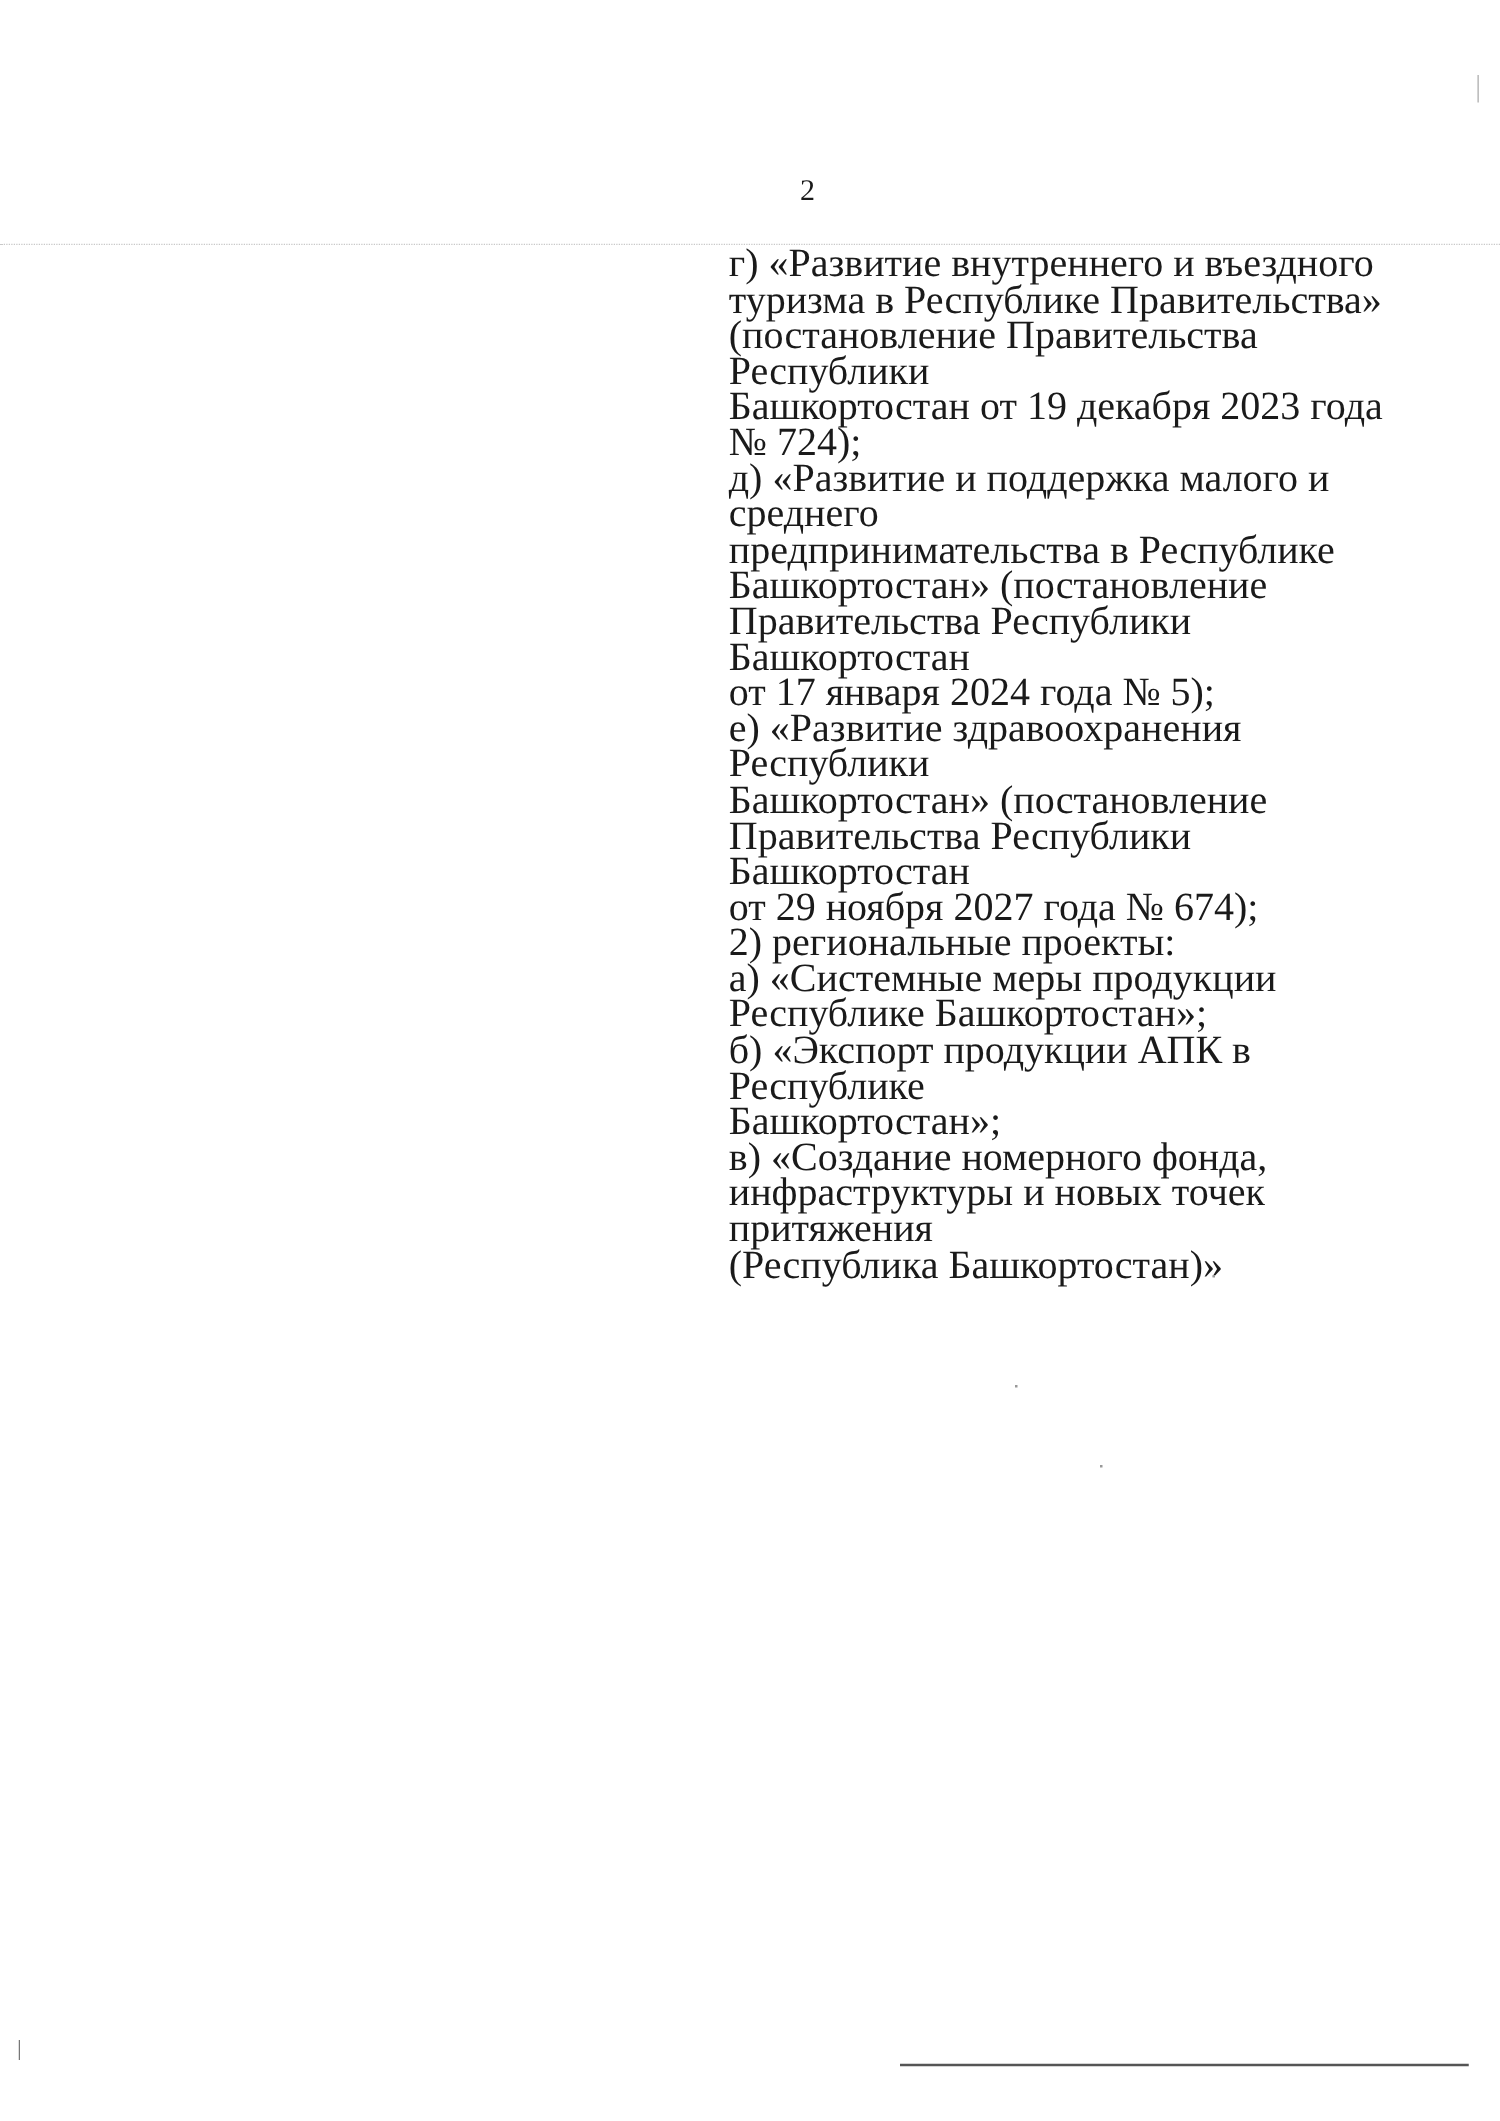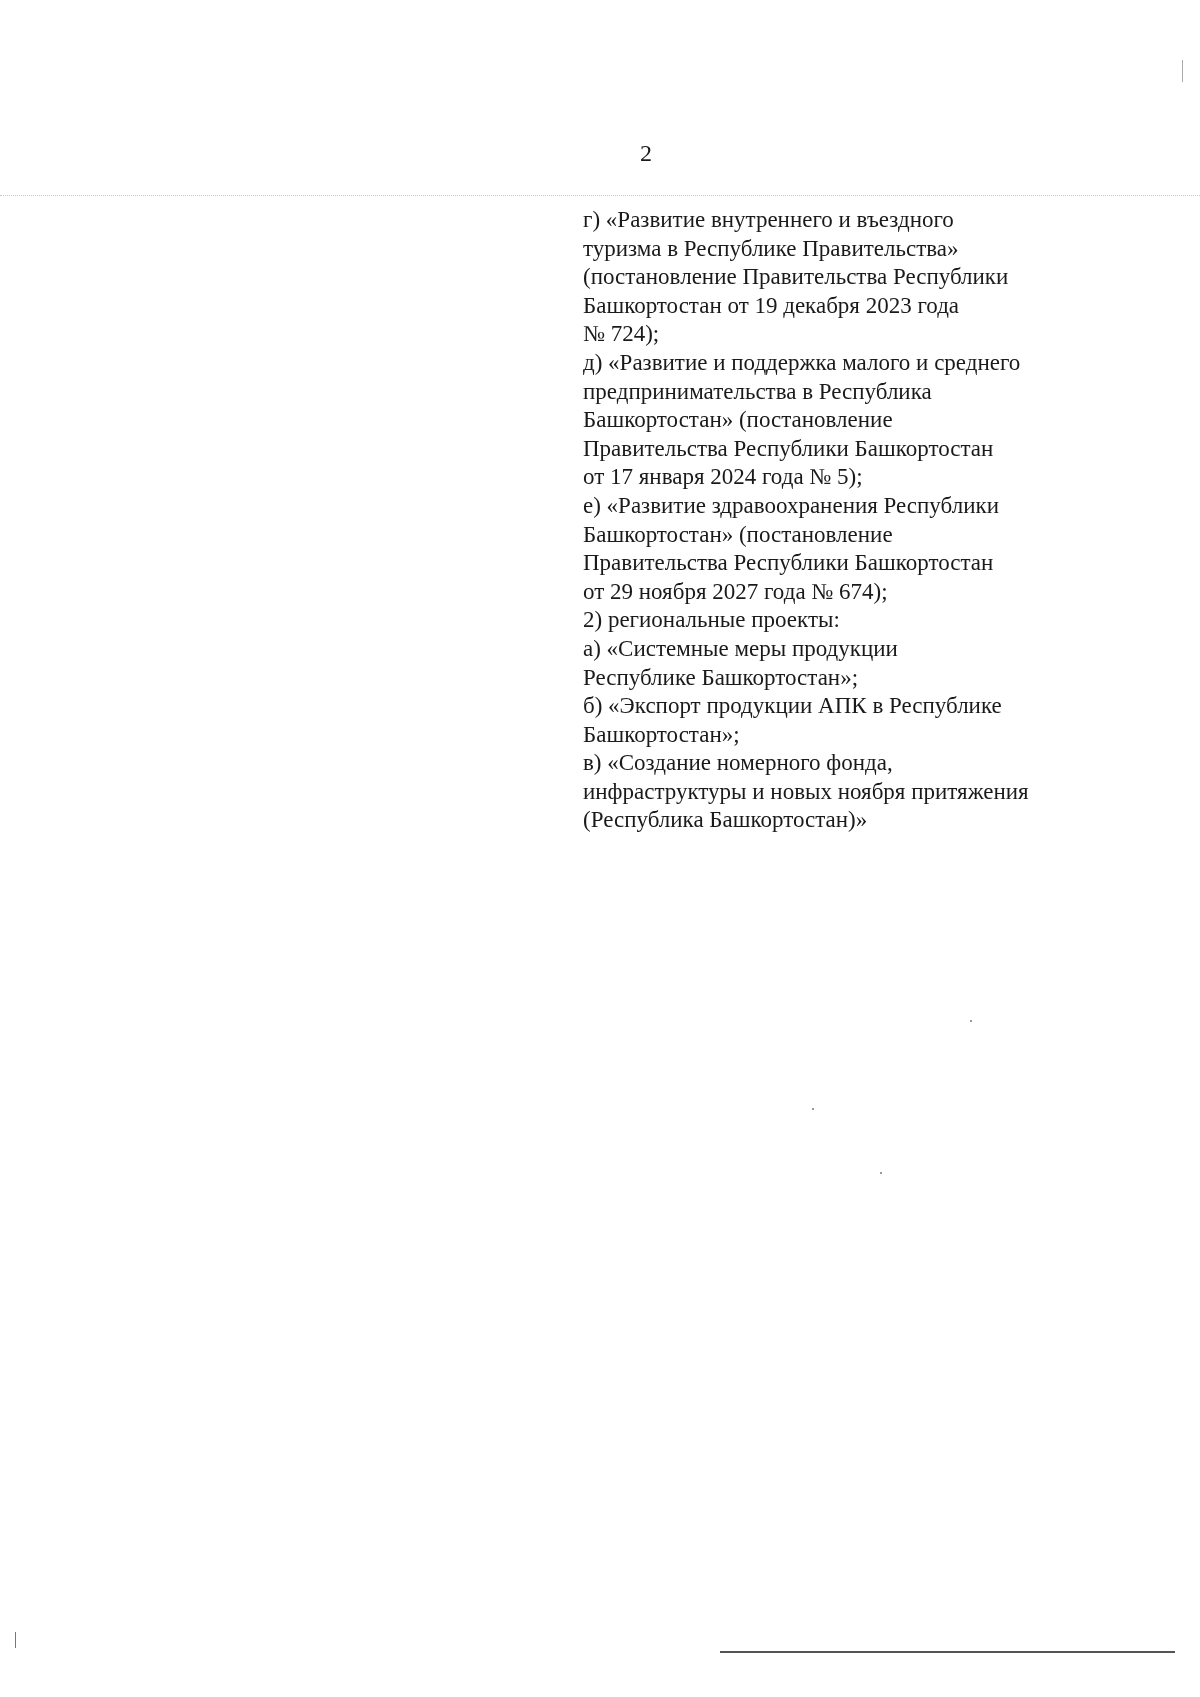--- a/index.html
+++ b/index.html
@@ -1,22 +1,22 @@
 <!DOCTYPE html>
 <html><head>
 <meta charset="utf-8">
 <style>
   html, body { margin: 0; padding: 0; background: #ffffff; }
   body { width: 1200px; height: 1697px; position: relative; overflow: hidden;
          font-family: "Liberation Serif", "DejaVu Serif", serif; color: #1a1a1a; }
   .page-number { position: absolute; left: 640px; top: 140px; font-size: 24px; }
   .top-rule { position: absolute; left: 0; right: 0; top: 195px; height: 0;
               border-top: 1px dotted #c8c8c8; }
-  .content { position: absolute; left: 583px; top: 206px; width: 560px;
-             font-size: 23px; line-height: 28.6px; }
+  .content { position: absolute; left: 583px; top: 196px; width: 560px;
+             font-size: 32px; line-height: 28.6px; }
   .content p { margin: 0; }
   .bottom-rule { position: absolute; left: 720px; width: 455px; top: 1651px; height: 0;
                  border-top: 2px solid #555; }
   .left-mark { position: absolute; left: 15px; top: 1632px; width: 1px; height: 16px; background: #777; }
   .right-mark { position: absolute; left: 1182px; top: 60px; width: 1px; height: 22px; background: #aaa; }
   .speck { position: absolute; width: 2px; height: 2px; background: #999; }
 </style>
 </head>
 <body>
 
@@ -24,35 +24,35 @@
 <div class="top-rule"></div>
 <div class="right-mark"></div>
 
 <div class="content">
   <p>г) «Развитие внутреннего и въездного</p>
   <p>туризма в Республике Правительства»</p>
   <p>(постановление Правительства Республики</p>
   <p>Башкортостан от 19 декабря 2023 года</p>
   <p>№ 724);</p>
   <p>д) «Развитие и поддержка малого и среднего</p>
-  <p>предпринимательства в Республика</p>
+  <p>предпринимательства в Республике</p>
   <p>Башкортостан» (постановление</p>
   <p>Правительства Республики Башкортостан</p>
   <p>от 17 января 2024 года № 5);</p>
   <p>е) «Развитие здравоохранения Республики</p>
   <p>Башкортостан» (постановление</p>
   <p>Правительства Республики Башкортостан</p>
   <p>от 29 ноября 2027 года № 674);</p>
   <p>2) региональные проекты:</p>
   <p>а) «Системные меры продукции</p>
   <p>Республике Башкортостан»;</p>
   <p>б) «Экспорт продукции АПК в Республике</p>
   <p>Башкортостан»;</p>
   <p>в) «Создание номерного фонда,</p>
-  <p>инфраструктуры и новых ноября притяжения</p>
+  <p>инфраструктуры и новых точек притяжения</p>
   <p>(Республика Башкортостан)»</p>
 </div>
 
 <div class="speck" style="left:970px;top:1020px;"></div>
 <div class="speck" style="left:812px;top:1108px;"></div>
 <div class="speck" style="left:880px;top:1172px;"></div>
 
 <div class="left-mark"></div>
 <div class="bottom-rule"></div>
 

